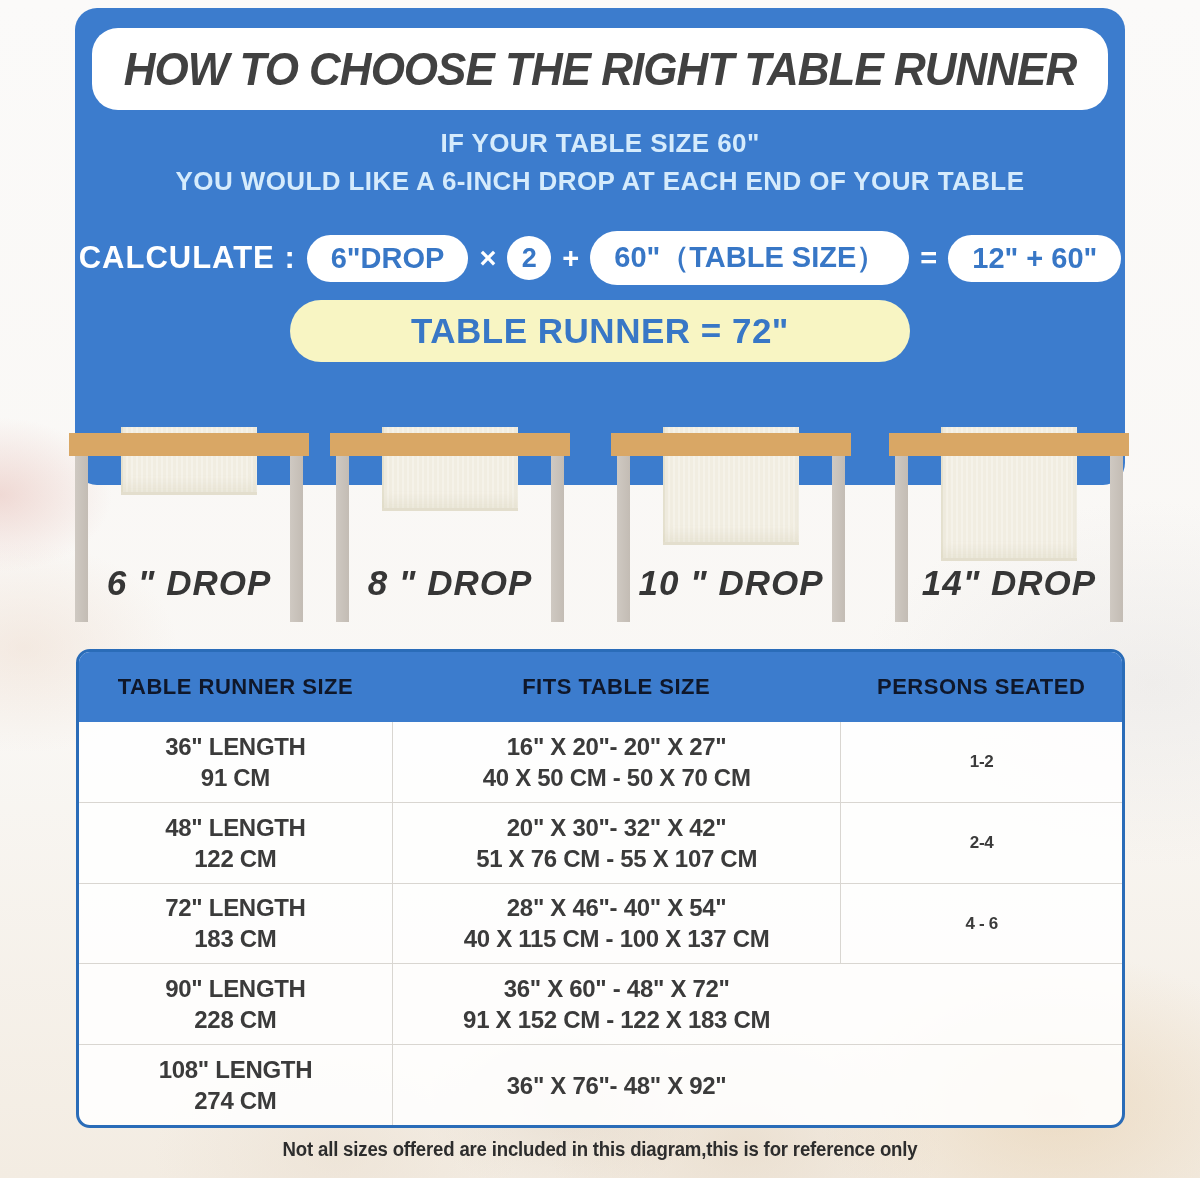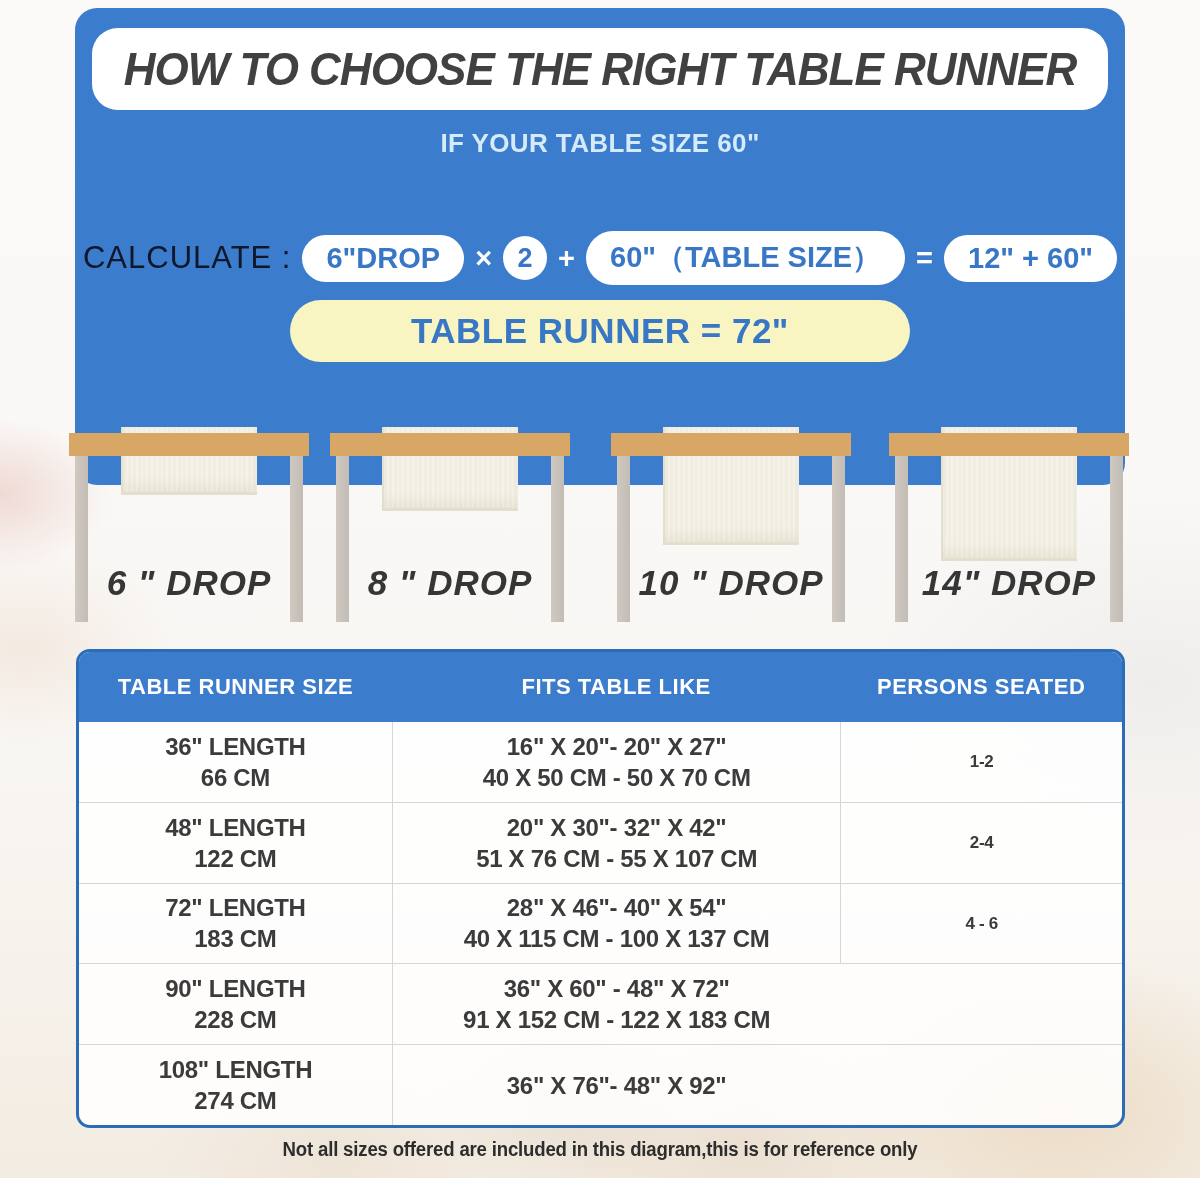--- a/index.html
+++ b/index.html
@@ -28,21 +28,21 @@
                background:#ffffff; border-radius:26px;
                display:flex; align-items:center; justify-content:center; }
   .title-box h1 { font-size:44px; font-weight:bold; font-style:italic; color:#414141;
                   letter-spacing:-1px; white-space:nowrap; transform:scaleY(1.06); }
   .sub { position:absolute; left:0; width:100%; text-align:center;
          color:#d5ebfc; font-size:26px; font-weight:bold; letter-spacing:.4px; }
   .sub.s1 { top:120px; }
   .sub.s2 { top:158px; }
   .calc-row { position:absolute; top:226px; left:0; right:0; height:48px;
               display:flex; align-items:center; justify-content:center; gap:11px; white-space:nowrap; }
-  .calc-label { color:#0f172a; font-size:31px; font-weight:normal; letter-spacing:1px; }
+  .calc-label { color:#ffffff; font-size:31px; font-weight:bold; letter-spacing:1px; }
   .pill { background:#ffffff; color:#3877c6; font-weight:bold; font-size:29px;
           padding:7px 24px; border-radius:27px; white-space:nowrap; }
   .op { color:#ffffff; font-size:29px; font-weight:bold; }
   .circle { background:#ffffff; color:#3877c6; width:44px; height:44px; border-radius:50%;
             display:flex; align-items:center; justify-content:center;
             font-size:27px; font-weight:bold; flex:0 0 auto; }
   .result-banner { position:absolute; left:50%; transform:translateX(-50%); top:292px;
                    width:620px; height:62px; background:#f8f5c3; border-radius:32px;
                    display:flex; align-items:center; justify-content:center; }
   .result-banner span { color:#3877c6; font-size:35px; font-weight:bold; letter-spacing:.5px; }
@@ -66,21 +66,21 @@
             box-shadow: inset 0 -8px 10px rgba(185,175,145,.14), inset 2px 0 0 rgba(220,213,190,.5); }
   .drop-label { position:absolute; left:0; width:100%; top:136px; text-align:center;
                 font-size:35px; font-weight:bold; font-style:italic; color:#363636;
                 letter-spacing:1px; white-space:nowrap; }
 
   
   .size-card { position:absolute; left:76px; top:649px; width:1049px; height:479px;
                border:3px solid #2a6cb8; border-radius:14px;
                background:rgba(255,255,255,.86); overflow:hidden; }
   .size-head { display:flex; height:70px; background:#3c7ccd; align-items:center; }
-  .hc { color:#ffffff; font-weight:bold; font-size:22px; text-align:center; letter-spacing:.5px; }
+  .hc { color:#0f172a; font-weight:bold; font-size:22px; text-align:center; letter-spacing:.5px; }
   .c1 { width:30%; } .c2 { width:43%; } .c3 { width:27%; }
   .size-body { position:absolute; top:70px; bottom:0; left:0; right:0;
                display:flex; flex-direction:column; }
   .srow { flex:1; display:flex; }
   .srow + .srow { border-top:1px solid #d9d6d1; }
   .cell { display:flex; flex-direction:column; align-items:center; justify-content:center;
           font-weight:bold; color:#3b3b3b; font-size:24px; line-height:31px;
           letter-spacing:-.3px; white-space:nowrap; }
   .cell.c2, .cell.c3 { border-left:1px solid #d9d6d1; }
   .cell .persons { font-size:17px; }
@@ -93,20 +93,21 @@
 </head>
 <body>
 
 <div class="page">
 
   <section class="top-card">
     <div class="title-box">
       <h1>HOW TO CHOOSE THE RIGHT TABLE RUNNER</h1>
     </div>
     <p class="sub s1">IF YOUR TABLE SIZE 60"</p>
+    <p class="sub s2">YOU WOULD LIKE A 6-INCH DROP AT EACH END OF YOUR TABLE</p>
 
     <div class="calc-row">
       <span class="calc-label">CALCULATE :</span>
       <span class="pill">6"DROP</span>
       <span class="op">×</span>
       <span class="circle">2</span>
       <span class="op">+</span>
       <span class="pill">60"（TABLE SIZE）</span>
       <span class="op">=</span>
       <span class="pill">12" + 60"</span>
@@ -147,28 +148,28 @@
       <div class="tabletop"></div>
       <div class="leg leg-l"></div>
       <div class="leg leg-r"></div>
       <div class="drop-label">14" DROP</div>
     </div>
   </section>
 
   <section class="size-card">
     <div class="size-head">
       <div class="hc c1">TABLE RUNNER SIZE</div>
-      <div class="hc c2">FITS TABLE LIKE</div>
+      <div class="hc c2">FITS TABLE SIZE</div>
       <div class="hc c3">PERSONS SEATED</div>
     </div>
     <div class="size-body">
     <div class="srow">
       <div class="cell c1">
         <div class="l1">36" LENGTH</div>
-        <div class="l2">66 CM</div>
+        <div class="l2">91 CM</div>
       </div>
       <div class="cell c2">
         <div class="l1">16" X 20"- 20" X 27"</div>
         <div class="l2">40 X 50 CM - 50 X 70 CM</div>
       </div>
       <div class="cell c3">
         <div class="persons">1-2</div>
       </div>
     </div>
 

